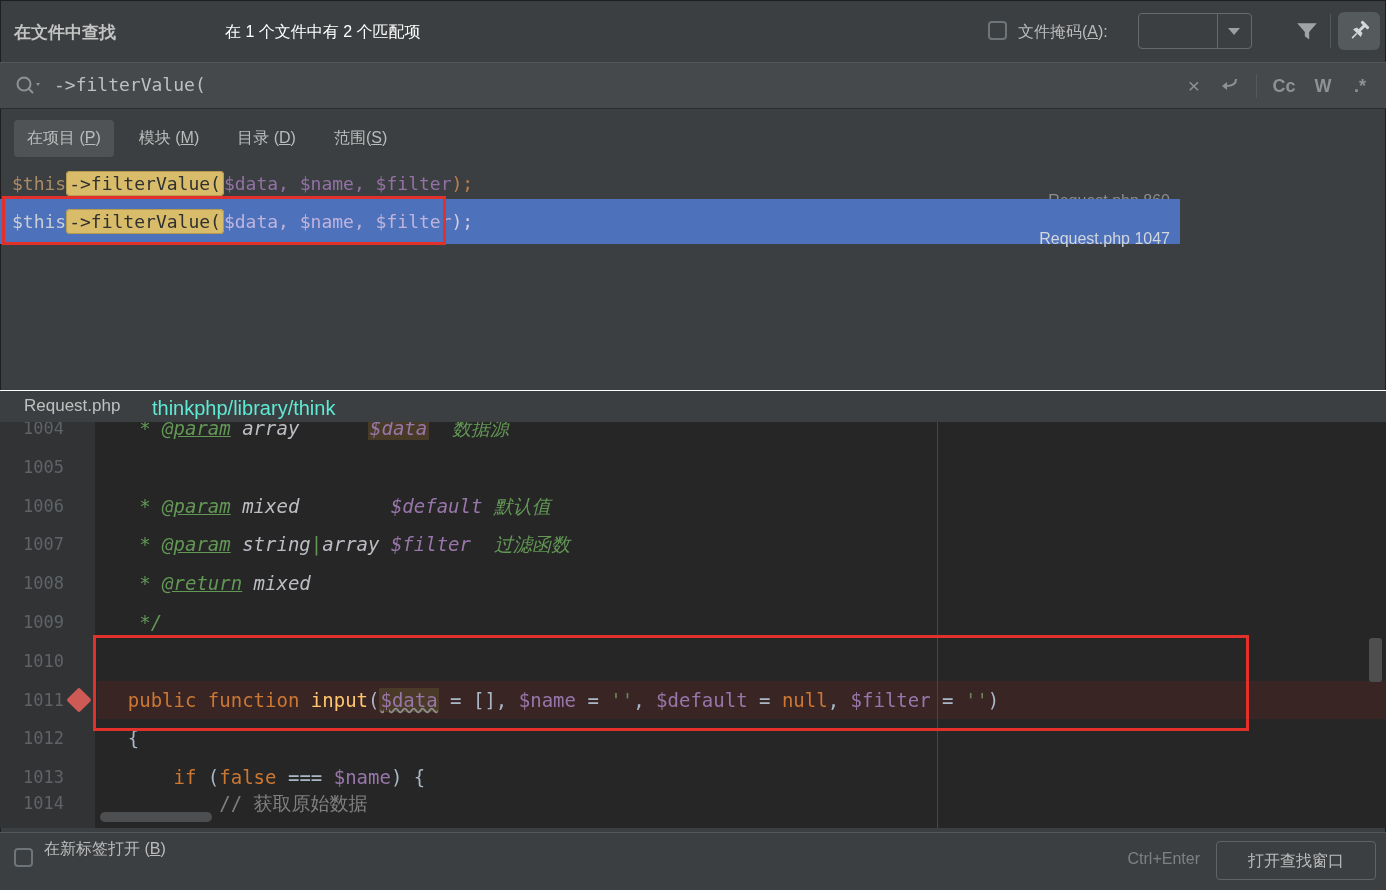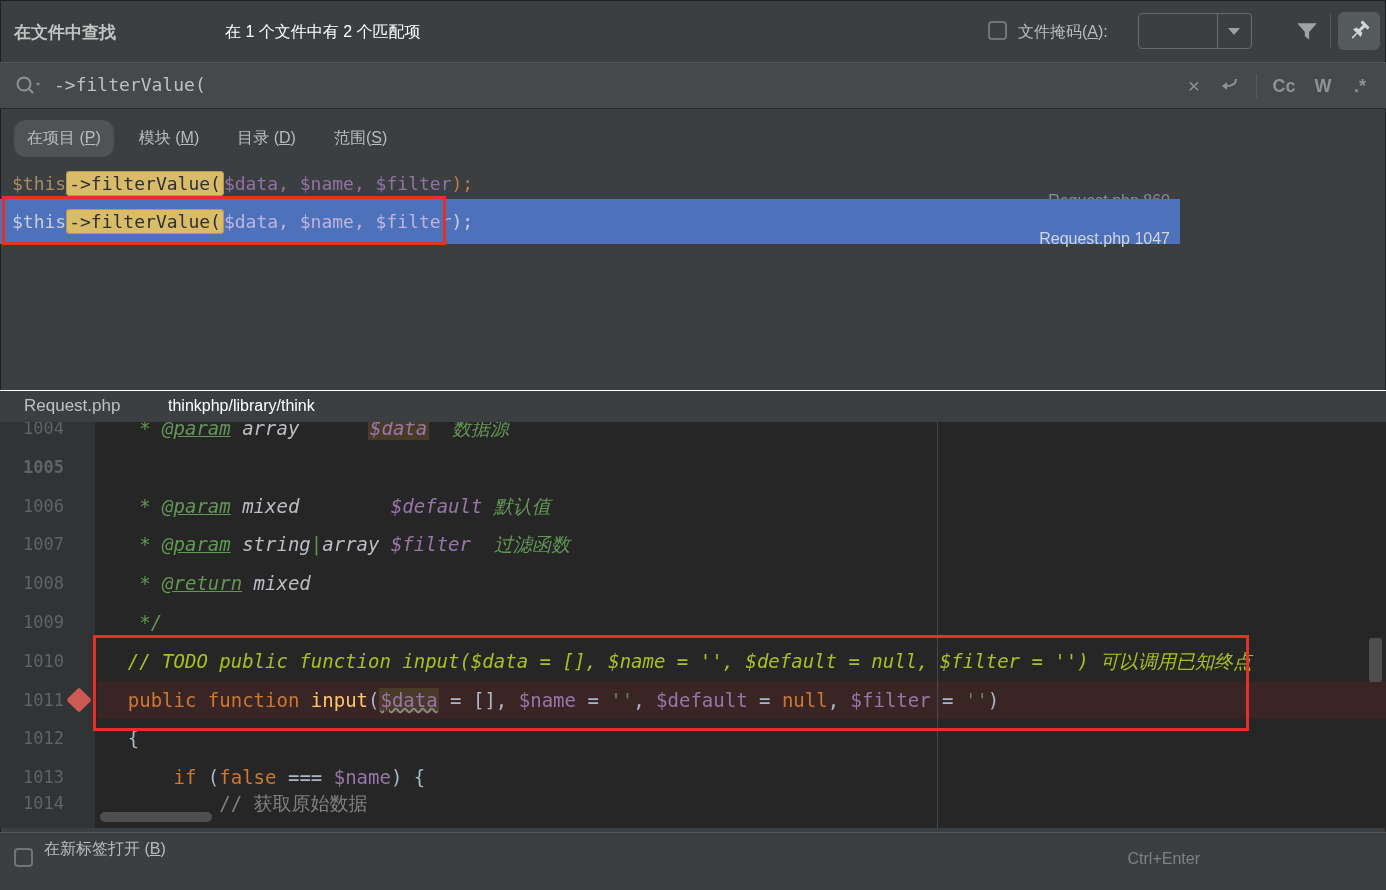--- a/index.html
+++ b/index.html
@@ -31,37 +31,37 @@
   .query { position:absolute; left:54px; top:11px; font-family:"DejaVu Sans Mono",monospace; font-size:18px; color:#bdc0c3; }
   .sicon { position:absolute; top:9px; height:28px; line-height:28px; font-size:18px; font-weight:bold; color:#8e9295; text-align:center; }
   .si-clear { left:1182px; width:24px; font-weight:normal; font-size:21px; }
   .si-newline { left:1216px; width:30px; }
   .si-sep { position:absolute; left:1256px; top:11px; width:1px; height:24px; background:#55595b; }
   .si-cc { left:1266px; width:36px; }
   .si-w { left:1306px; width:34px; }
   .si-rx { left:1344px; width:32px; }
   
   .tabs { position:absolute; left:14px; top:120px; display:flex; gap:12px; align-items:center; }
-  .tab { padding:8px 13px; font-size:16px; color:#bbbbbb; border-radius:12px; white-space:pre; }
+  .tab { padding:8px 13px; font-size:16px; color:#bbbbbb; border-radius:4px; white-space:pre; }
   .tab.sel { background:#4f5356; }
   
   .rrow { position:absolute; left:0; width:1180px; font-family:"DejaVu Sans Mono",monospace; font-size:18px; }
   .row1 { top:168px; height:31px; line-height:31px; }
   .row2 { top:199px; height:45px; line-height:45px; background:#4d71ba; }
   .rcode { position:absolute; left:12px; top:0; white-space:pre; }
   .rfile { position:absolute; right:10px; top:17px; font-family:"Liberation Sans","DejaVu Sans",sans-serif; font-size:16px; }
   .row1 .rfile { color:#8c8c8c; }
   .row2 .rfile { color:#d2d6dd; }
   .c-pill { background:#d8bc6a; color:#303030; border:1px solid #b79a4f; border-radius:4px; padding:1px 2px; }
   .c-r1-this { color:#ab8b66; } .c-r1-args { color:#9371a5; } .c-r1-close { color:#bd7d4d; }
   .c-r2-this { color:#c9ced6; } .c-r2-args { color:#c0b4dd; } .c-r2-close { color:#d4cbe2; }
   
   .phead { position:absolute; left:0; top:390px; width:1386px; height:32px; background:#3c3f41; border-top:1px solid #ffffff; }
   .pfile { position:absolute; left:24px; top:5px; font-size:17px; color:#c0c0c0; }
-  .ppath { position:absolute; left:168px; top:6px; font-size:16px; color:#ffffff; }
+  .ppath { position:absolute; left:152px; top:6px; font-size:20px; color:#5eead4; }
   
   .editor { position:absolute; left:0; top:422px; width:1386px; height:406px; background:#262626; overflow:hidden; }
   .gutterbg { position:absolute; left:0; top:0; width:96px; height:406px; background:#313335; border-right:1px solid #272727; }
   .crow { position:absolute; left:0; width:1386px; height:38.8px; }
   .crow .band { position:absolute; left:97px; right:0; top:0; bottom:0; background:#3a2525; }
   .lnum { position:absolute; left:0; width:64px; text-align:right; font-family:"DejaVu Sans Mono",monospace; font-size:17px; line-height:38.8px; color:#606366; }
   .ltext { position:absolute; left:82px; top:0; font-family:"DejaVu Sans Mono",monospace; font-size:19px; line-height:38.8px; white-space:pre; }
   .c-doc,.c-doctag,.c-doctype,.c-docvar,.c-doctext,.c-docvarhl { font-style:italic; }
   .c-doc { color:#629755; }
   .c-doctag { color:#629755; text-decoration:underline; }
@@ -170,42 +170,42 @@
     <span class="ppath">thinkphp/library/think</span>
   </div>
 
   <div class="editor">
     <div class="gutterbg"></div>
     <div>
         <div class="crow" style="top: -13px;">
           <span class="lnum">1004</span>
           <span class="ltext"><span class="c-doc">     * </span><span class="c-doctag">@param</span><span class="c-doc"> </span><span class="c-doctype">array</span><span class="c-doc">      </span><span class="c-docvarhl">$data</span><span class="c-doc">  </span><span class="c-doctext">数据源</span></span>
         </div>
-        <div class="crow" style="top: 25.8px; font-weight: bold;">
+        <div class="crow" style="top: 25.8px;">
           <span class="lnum">1005</span>
         </div>
         <div class="crow" style="top: 64.6px;">
           <span class="lnum">1006</span>
           <span class="ltext"><span class="c-doc">     * </span><span class="c-doctag">@param</span><span class="c-doc"> </span><span class="c-doctype">mixed</span><span class="c-doc">        </span><span class="c-docvar">$default</span><span class="c-doc"> </span><span class="c-doctext">默认值</span></span>
         </div>
         <div class="crow" style="top: 103.4px;">
           <span class="lnum">1007</span>
           <span class="ltext"><span class="c-doc">     * </span><span class="c-doctag">@param</span><span class="c-doc"> </span><span class="c-doctype">string</span><span class="c-doc">|</span><span class="c-doctype">array</span><span class="c-doc"> </span><span class="c-docvar">$filter</span><span class="c-doc">  </span><span class="c-doctext">过滤函数</span></span>
         </div>
         <div class="crow" style="top: 142.2px;">
           <span class="lnum">1008</span>
           <span class="ltext"><span class="c-doc">     * </span><span class="c-doctag">@return</span><span class="c-doc"> </span><span class="c-doctype">mixed</span></span>
         </div>
         <div class="crow" style="top: 181px;">
           <span class="lnum">1009</span>
           <span class="ltext"><span class="c-doc">     */</span></span>
         </div>
         <div class="crow" style="top: 219.8px;">
           <span class="lnum">1010</span>
-          <span class="ltext"><span class="c-plain">    </span><span class="c-todo">// TODO public function input($data = [], $name = '', $default = null, $filter = '') 可以调用已知终点</span></span>
+          <span class="ltext"><span class="c-plain">    </span></span>
         </div>
         <div class="crow hl" style="top: 258.6px;">
           <div class="band"></div>
           <span class="lnum">1011</span>
           <span class="ltext"><span class="c-plain">    </span><span class="c-kw">public function</span><span class="c-plain"> </span><span class="c-fn">input</span><span class="c-plain">(</span><span class="c-varhl">$data</span><span class="c-plain"> = [], </span><span class="c-var">$name</span><span class="c-plain"> = </span><span class="c-str">''</span><span class="c-plain">, </span><span class="c-var">$default</span><span class="c-plain"> = </span><span class="c-kw">null</span><span class="c-plain">, </span><span class="c-var">$filter</span><span class="c-plain"> = </span><span class="c-str">''</span><span class="c-plain">)</span></span>
         </div>
         <div class="crow" style="top: 297.4px;">
           <span class="lnum">1012</span>
           <span class="ltext"><span class="c-plain">    {</span></span>
         </div>
@@ -221,18 +221,19 @@
     <div class="guide"></div>
     <div class="diamond"></div>
     <div class="vthumb"></div>
     <div class="hthumb"></div>
   </div>
 
   <div class="footer">
     <span class="cb cb-tab"></span>
     <label class="tab-label"><span>在新标签打开 (</span><u>B</u><span>)</span></label>
     <span class="shortcut">Ctrl+Enter</span>
+    <div class="open-btn">打开查找窗口</div>
   </div>
 
   <div class="ann annA"></div>
   <div class="ann annB"></div>
 
 </div>
 
 </body></html>

